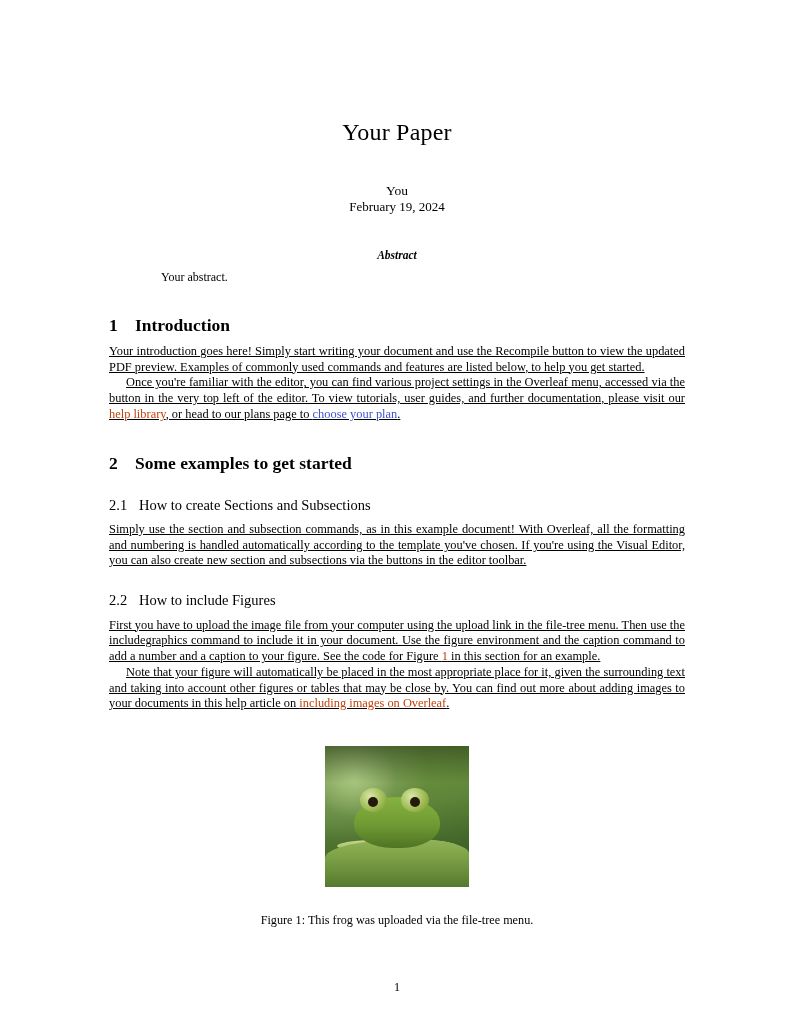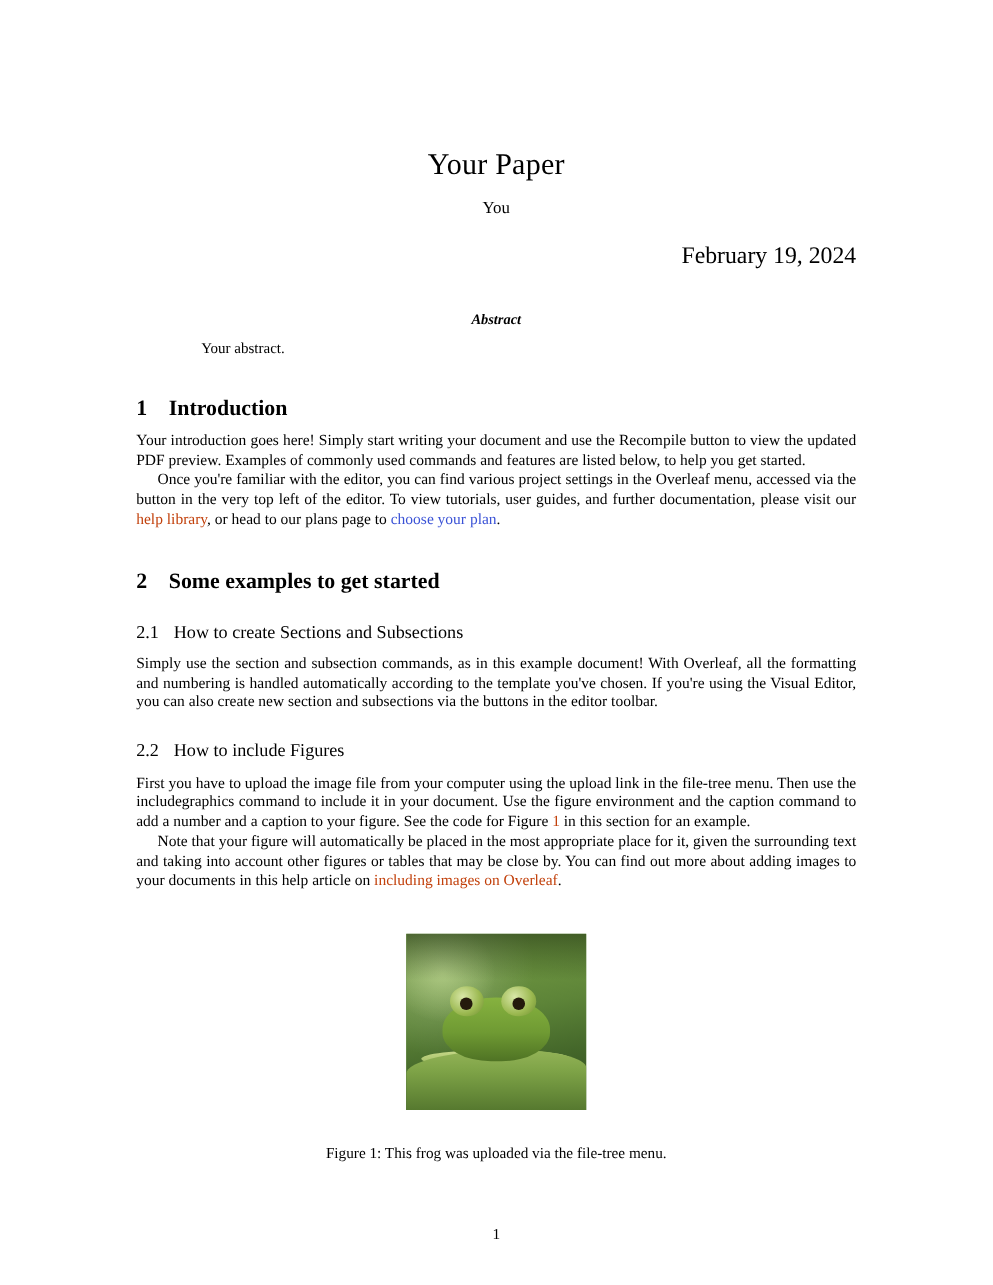--- a/index.html
+++ b/index.html
@@ -33,26 +33,25 @@
   .doc-title {
     text-align: center;
     font-size: 24px;
     margin-top: 118px;
     line-height: 1.2;
     letter-spacing: 0.2px;
   }
   .doc-author {
     text-align: center;
     font-size: 13.5px;
-    margin-top: 11px;
+    margin-top: 36px;
   }
   .doc-date {
-    text-align: right;
-    font-size: 19px;
-    margin-top: 20px;
+    text-align: center;
+    font-size: 13px;
   }
 
   
   .abstract-heading {
     text-align: center;
     font-size: 11.5px;
     font-weight: bold;
     margin-top: 34px;
     font-style: italic;
   }
@@ -78,20 +77,21 @@
     margin: 23px 0 0 0;
     line-height: 1.2;
   }
   h2.sub .num { display: inline-block; min-width: 30px; }
 
   p.para {
     font-size: 12.4px;
     line-height: 1.27;
     text-align: justify;
     margin: 8px 0 0 0;
+    text-decoration: underline;
   }
   p.para.indent { text-indent: 17px; margin-top: 0; }
 
   a.link {
     color: #c2410c;
     text-decoration: none;
   }
   a.link.softblue { color: #3a52d6; }
 
   

